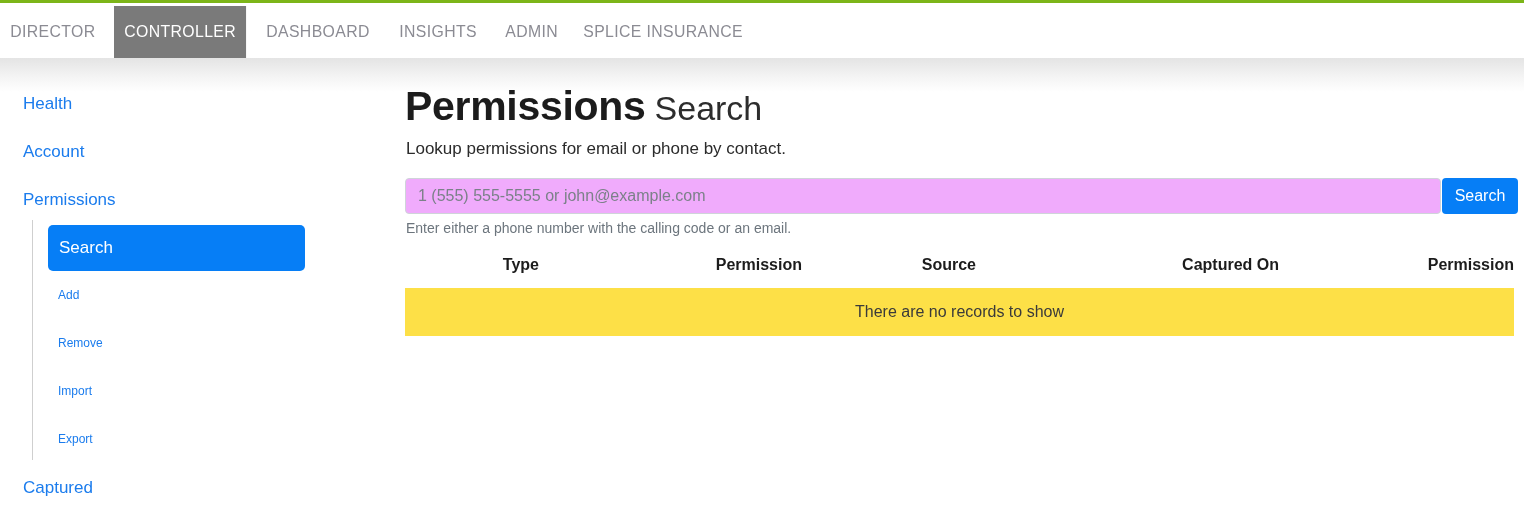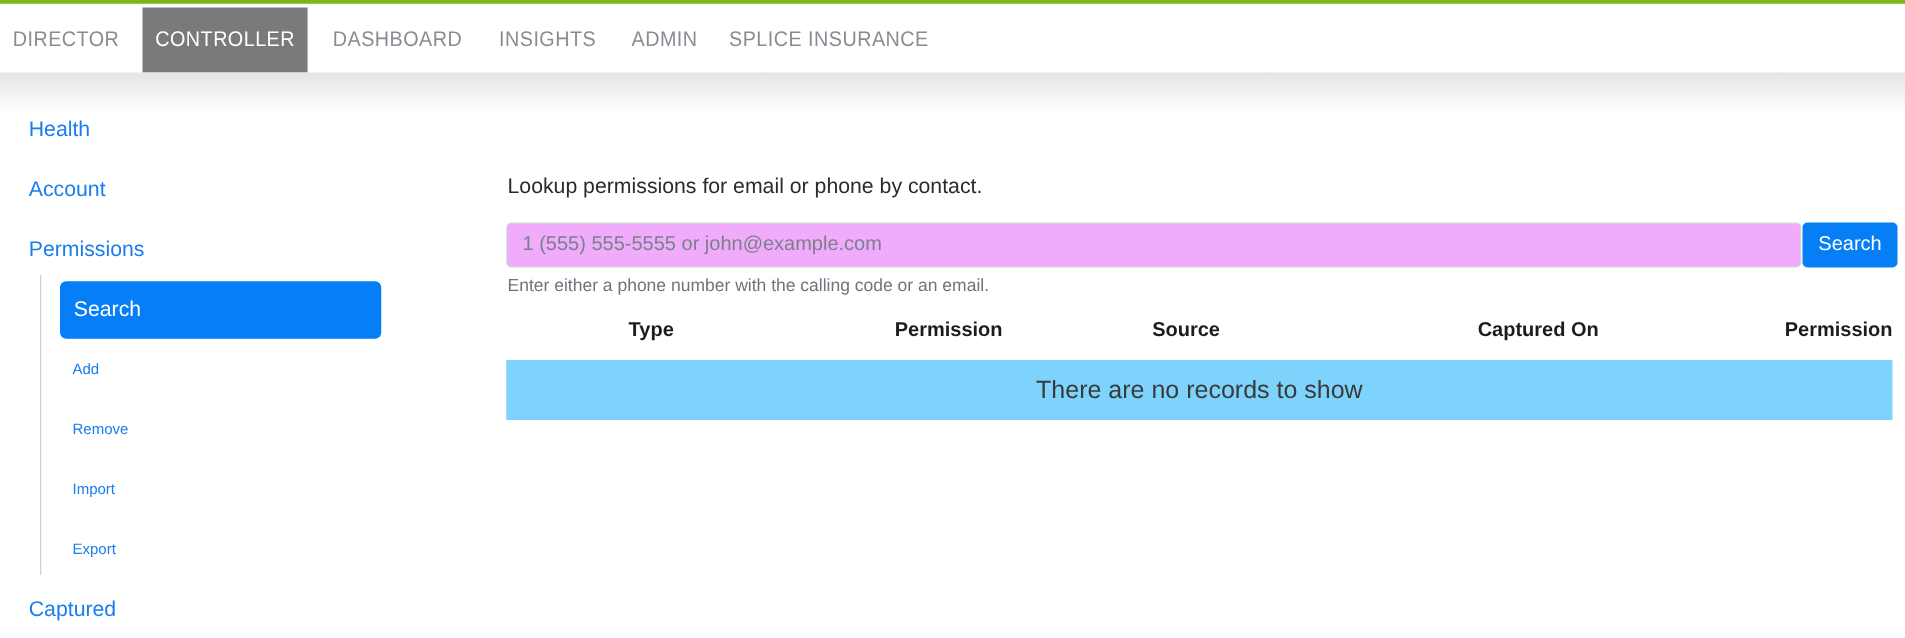--- a/index.html
+++ b/index.html
@@ -214,24 +214,24 @@
   }
   #results-table th {
     text-align: right;
     font-size: 16px;
     font-weight: bold;
     color: #1c1c1c;
     padding: 0 0 14px 0;
     white-space: nowrap;
   }
   #results-table td.empty-cell {
-    background: #7dd3fc;
+    background: #fde047;
     height: 46px;
     text-align: center;
-    font-size: 20px;
+    font-size: 16px;
     color: #3a3a3a;
     vertical-align: middle;
   }
   .col-type      { width: 134px; }
   .col-permission{ width: 263px; }
   .col-source    { width: 174px; }
   .col-captured  { width: 303px; }
   .col-signature { width: 235px; }
 </style>
 </head>
@@ -266,20 +266,23 @@
   <a class="sub-link" id="sub-add" href="#">Add</a>
   <a class="sub-link" id="sub-remove" href="#">Remove</a>
   <a class="sub-link" id="sub-import" href="#">Import</a>
   <a class="sub-link" id="sub-export" href="#">Export</a>
 
   <a class="side-link" id="side-contest" href="#">Captured</a>
 </div>
 
 <div id="main">
 
+  <div id="page-title">
+    <span class="strong">Permissions</span><span class="light">Search</span>
+  </div>
 
   <div id="page-subtitle">Lookup permissions for email or phone by contact.</div>
 
   <input id="search-input" type="text" placeholder="1 (555) 555-5555 or john@example.com" style="">
 
   <button id="search-button" type="button">Search</button>
 
   <div id="search-hint">Enter either a phone number with the calling code or an email.</div>
 
   <table id="results-table">

